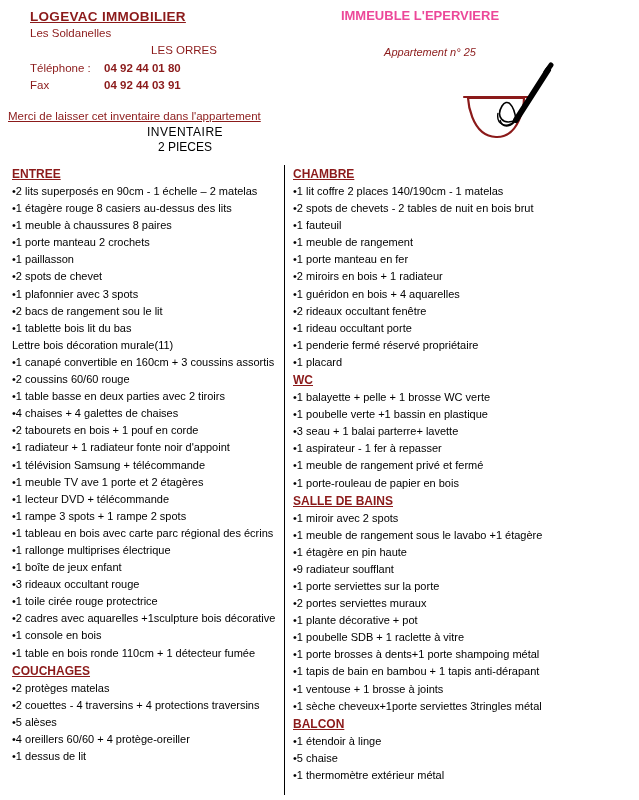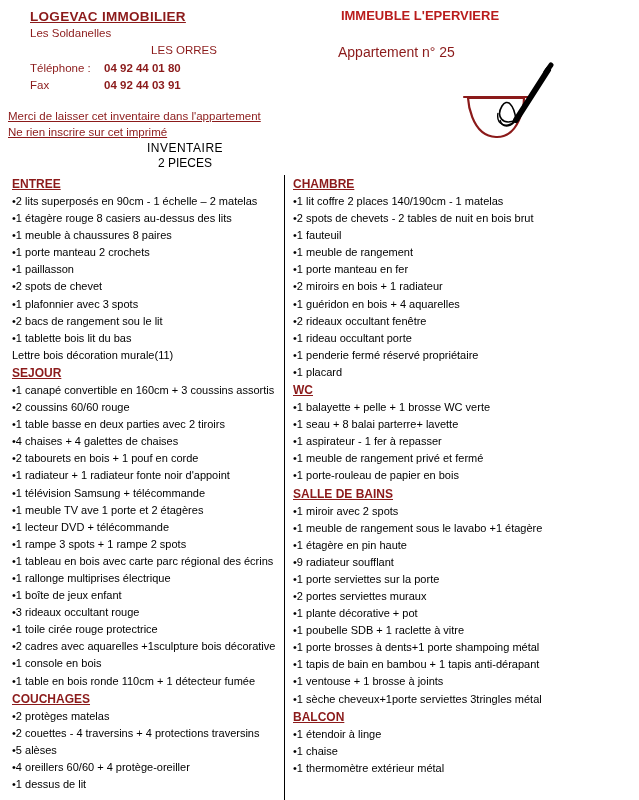--- a/index.html
+++ b/index.html
@@ -61,31 +61,33 @@
     display: flex;
     font-size: 11.5px;
     color: #8B1A1A;
     line-height: 17px;
   }
   .phone-row .lbl { width: 74px; }
   .phone-row .val { font-weight: bold; }
   .bldg {
     font-size: 13px;
     font-weight: bold;
-    color: #b91c1c;
+    color: #ec4899;
     text-align: center;
     padding-right: 60px;
     line-height: 16px;
   }
   .appt {
-    font-size: 14px;
-    color: #8B1A1A;
+    font-size: 11px;
+    color: #8B1A1A;
+    text-align: center;
     padding-right: 40px;
     padding-top: 20px;
     line-height: 16px;
+    font-style: italic;
   }
   
   .whisk {
     position: absolute;
     right: 8px;
     top: 52px;
     width: 96px;
     height: 86px;
   }
   .notice {
@@ -111,21 +113,21 @@
     letter-spacing: .5px;
   }
   .inv-title .t2 {
     font-size: 12px;
     color: #000;
     line-height: 15px;
   }
   
   .columns {
     display: flex;
-    margin-top: 4px;
+    margin-top: 10px;
     height: 630px;
   }
   .col {
     width: 50%;
     padding: 0 4px;
   }
   .col-left {
     border-right: 1px solid #000;
     padding-right: 6px;
   }
@@ -182,42 +184,40 @@
       <path d="M88 14 L93 7" stroke="#000000" stroke-width="5" stroke-linecap="round"></path>
 
       <path d="M58 62 C44 68 38 58 44 48 C49 40 56 46 58 62" fill="none" stroke="#000000" stroke-width="1.6"></path>
       <path d="M58 62 C48 72 38 66 40 55" fill="none" stroke="#000000" stroke-width="1.4"></path>
       <path d="M58 62 C52 70 44 70 42 62" fill="none" stroke="#000000" stroke-width="1.4"></path>
     </svg>
   </div>
 
   <div class="notice">
     <div>Merci de laisser cet inventaire dans l'appartement</div>
-    <div>Ne rien inscrire sur cet imprimé</div>
   </div>
 
   <div class="inv-title">
     <div class="t1">INVENTAIRE</div>
     <div class="t2">2 PIECES</div>
   </div>
 
   <div class="columns">
     <div class="col col-left" id="col-left">
         <div class="sect-head">ENTREE</div>
         <div class="line">•2 lits superposés en 90cm - 1 échelle – 2 matelas</div>
         <div class="line">•1 étagère rouge 8 casiers au-dessus des lits</div>
         <div class="line">•1 meuble à chaussures 8 paires</div>
         <div class="line">•1 porte manteau 2 crochets</div>
         <div class="line">•1 paillasson</div>
         <div class="line">•2 spots de chevet</div>
         <div class="line">•1 plafonnier avec 3 spots</div>
         <div class="line">•2 bacs de rangement sou le lit</div>
         <div class="line">•1 tablette bois lit du bas</div>
         <div class="line">Lettre bois décoration murale(11)</div>
-        <div class="sect-head">SEJOUR</div>
         <div class="line">•1 canapé convertible en 160cm + 3 coussins assortis</div>
         <div class="line">•2 coussins 60/60 rouge</div>
         <div class="line">•1 table basse en deux parties avec 2 tiroirs</div>
         <div class="line">•4 chaises + 4 galettes de chaises</div>
         <div class="line">•2 tabourets en bois  + 1 pouf en corde</div>
         <div class="line">•1 radiateur + 1 radiateur fonte noir d'appoint</div>
         <div class="line">•1 télévision Samsung + télécommande</div>
         <div class="line">•1 meuble TV ave 1 porte et 2 étagères</div>
         <div class="line">•1 lecteur DVD + télécommande</div>
         <div class="line">•1 rampe 3 spots + 1 rampe 2 spots</div>
@@ -244,37 +244,38 @@
         <div class="line">•1 meuble de rangement</div>
         <div class="line">•1 porte manteau en fer</div>
         <div class="line">•2 miroirs en bois + 1 radiateur</div>
         <div class="line">•1 guéridon en bois + 4 aquarelles</div>
         <div class="line">•2 rideaux occultant fenêtre</div>
         <div class="line">•1 rideau occultant porte</div>
         <div class="line">•1 penderie fermé réservé propriétaire</div>
         <div class="line">•1 placard</div>
         <div class="sect-head">WC</div>
         <div class="line">•1 balayette + pelle + 1 brosse WC verte</div>
-        <div class="line">•1 seau + 8 balai parterre+ lavette</div>
+        <div class="line">•1 poubelle verte +1 bassin en plastique</div>
+        <div class="line">•3 seau + 1 balai parterre+ lavette</div>
         <div class="line">•1 aspirateur - 1 fer à repasser</div>
         <div class="line">•1 meuble de rangement privé et fermé</div>
         <div class="line">•1 porte-rouleau de papier en bois</div>
         <div class="sect-head">SALLE DE BAINS</div>
         <div class="line">•1 miroir avec 2 spots</div>
         <div class="line">•1 meuble de rangement sous le lavabo +1 étagère</div>
         <div class="line">•1 étagère en pin haute</div>
         <div class="line">•9 radiateur soufflant</div>
         <div class="line">•1 porte serviettes sur la porte</div>
         <div class="line">•2 portes serviettes muraux</div>
         <div class="line">•1 plante décorative + pot</div>
         <div class="line">•1 poubelle SDB + 1 raclette à vitre</div>
         <div class="line">•1 porte brosses à dents+1 porte shampoing métal</div>
         <div class="line">•1 tapis de bain en bambou + 1 tapis anti-dérapant</div>
         <div class="line">•1 ventouse + 1 brosse à joints</div>
         <div class="line">•1 sèche cheveux+1porte serviettes 3tringles métal</div>
         <div class="sect-head">BALCON</div>
         <div class="line">•1 étendoir à linge</div>
-        <div class="line">•1 chaise</div>
+        <div class="line">•5 chaise</div>
         <div class="line">•1 thermomètre extérieur métal</div>
       </div>
   </div>
 
 </div>
 
 </body></html>

